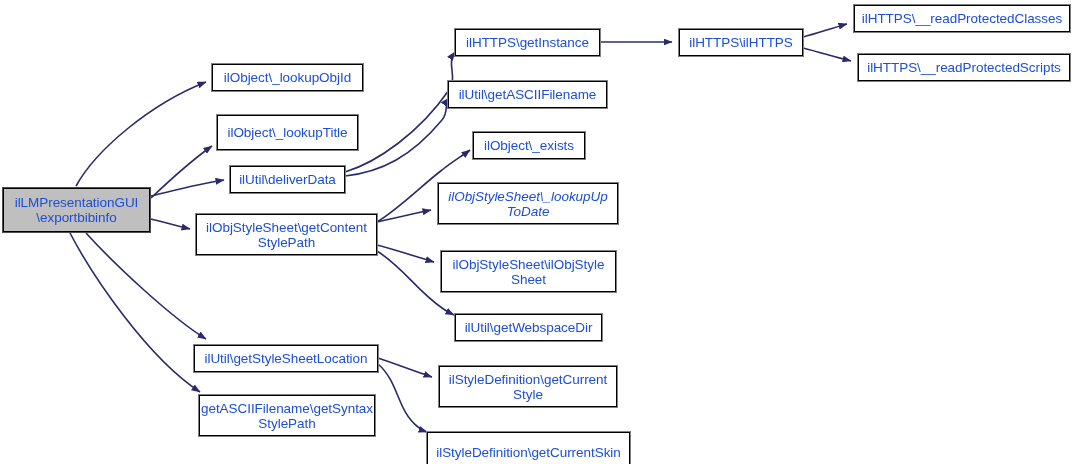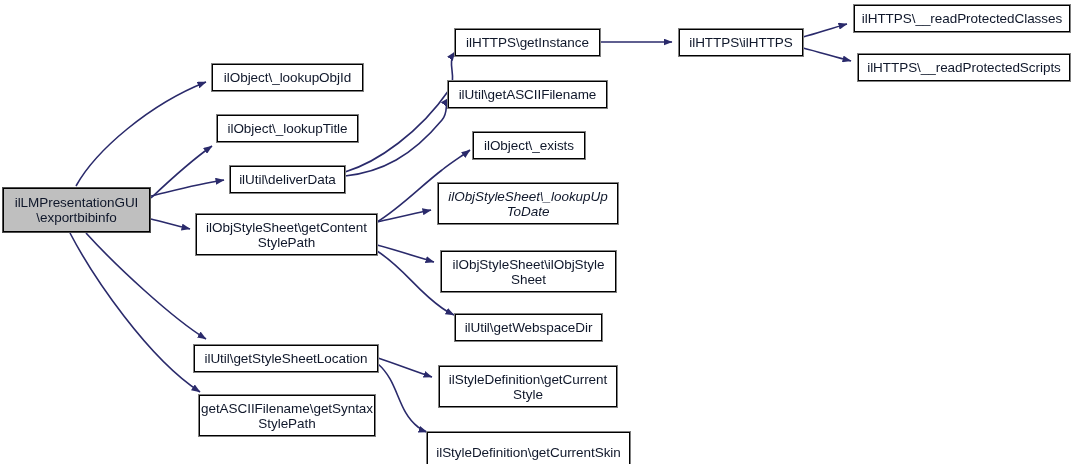--- a/index.html
+++ b/index.html
@@ -27,21 +27,21 @@
     position: absolute;
     box-sizing: border-box;
     display: flex;
     align-items: center;
     justify-content: center;
     text-align: center;
     background: #ffffff;
     border: 1px solid #000000;
     outline: 1px solid #808080;
     outline-offset: 0px;
-    color: #0f172a;
+    color: #1d4ed8;
     font-size: 13.5px;
     line-height: 15px;
     letter-spacing: -0.05px;
     white-space: pre-line;
     z-index: 2;
   }
   .node.root {
     background: #bfbfbf;
     border: 1px solid #000000;
     outline: 1px solid #4d4d4d;
@@ -78,21 +78,21 @@
         <path d="M 378,364 C 399,382 397,411 418,427 C 421,429 424,431 427,432" marker-end="url(#arrow)" stroke="#2a2a6b"></path>
         <path d="M 600,42 C 622,42 648,42 672,42" marker-end="url(#arrow)" stroke="#2a2a6b"></path>
         <path d="M 803,37 C 818,33 832,28 847,24" marker-end="url(#arrow)" stroke="#2a2a6b"></path>
         <path d="M 803,48 C 819,52 835,57 851,61" marker-end="url(#arrow)" stroke="#2a2a6b"></path>
       </g>
   </svg>
   <div id="nodes">
       <div class="node root" style="left: 3px; top: 188px; width: 147px; height: 44px;"><span class="label">ilLMPresentationGUI
 \exportbibinfo</span></div>
       <div class="node" style="left: 212px; top: 64px; width: 151px; height: 27px;"><span class="label">ilObject\_lookupObjId</span></div>
-      <div class="node" style="left: 217px; top: 115px; width: 141px; height: 27px;"><span class="label">ilObject\_lookupTitle</span></div>
+      <div class="node" style="left: 217px; top: 115px; width: 141px; height: 35px;"><span class="label">ilObject\_lookupTitle</span></div>
       <div class="node" style="left: 230px; top: 166px; width: 115px; height: 27px;"><span class="label">ilUtil\deliverData</span></div>
       <div class="node" style="left: 196px; top: 214px; width: 181px; height: 41px;"><span class="label">ilObjStyleSheet\getContent
 StylePath</span></div>
       <div class="node" style="left: 194px; top: 345px; width: 184px; height: 27px;"><span class="label">ilUtil\getStyleSheetLocation</span></div>
       <div class="node" style="left: 199px; top: 395px; width: 176px; height: 41px;"><span class="label">getASCIIFilename\getSyntax
 StylePath</span></div>
       <div class="node" style="left: 455px; top: 29px; width: 145px; height: 27px; justify-content: center;"><span class="label">ilHTTPS\getInstance</span></div>
       <div class="node" style="left: 448px; top: 81px; width: 159px; height: 27px; justify-content: center;"><span class="label">ilUtil\getASCIIFilename</span></div>
       <div class="node" style="left: 473px; top: 132px; width: 112px; height: 27px;"><span class="label">ilObject\_exists</span></div>
       <div class="node" style="left: 438px; top: 183px; width: 180px; height: 41px; font-style: italic;"><span class="label">ilObjStyleSheet\_lookupUp

